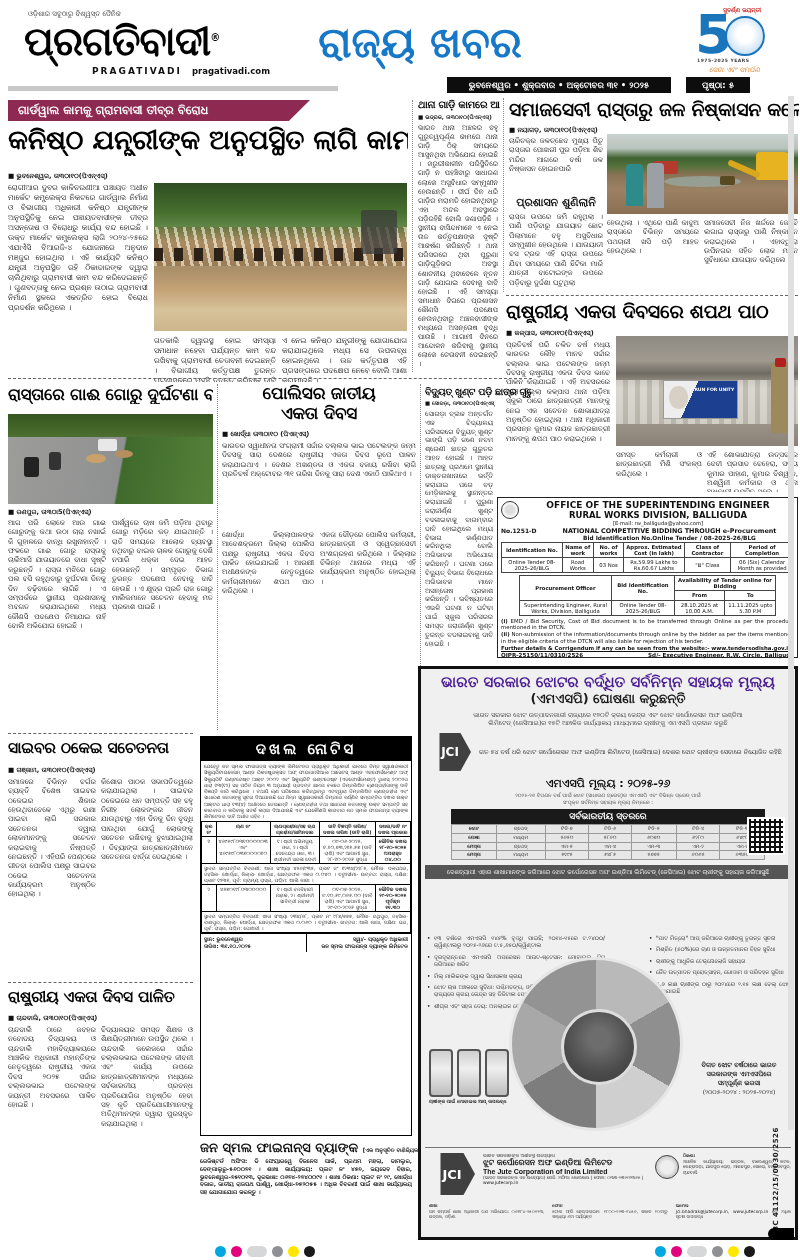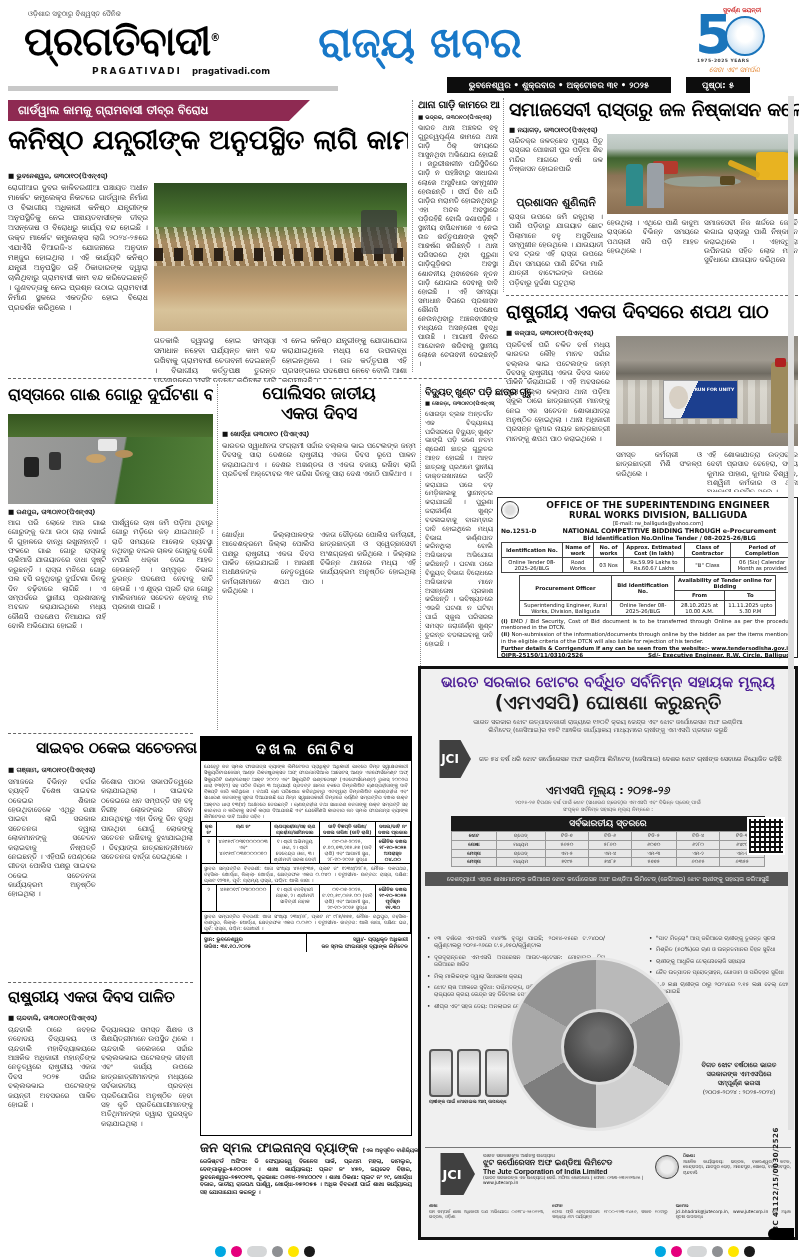--- a/index.html
+++ b/index.html
@@ -186,21 +186,21 @@
   <div class="abs hl nw ovh" style="left:8px;top:385px;width:205px;font-size:16.5px;">ରାସ୍ତାରେ ଗାଈ ଗୋରୁ ଦୁର୍ଘଟଣା ବଢୁଛି</div>
   <div class="photo" style="left:8px;top:414px;width:205px;height:90px;background:linear-gradient(100deg,#9d9d9b 0%,#8f9190 55%,#3f6a2c 56%,#55823a 100%);">
     <div class="abs" style="left:0;top:0;width:100%;height:26%;background:linear-gradient(180deg,#35551f,#4c7030);"></div>
     <div class="abs" style="left:38%;top:44%;width:10%;height:10%;background:#c8a26a;border-radius:50%;"></div>
     <div class="abs" style="left:52%;top:40%;width:9%;height:9%;background:#b5905c;border-radius:50%;"></div>
     <div class="abs" style="left:63%;top:35%;width:8%;height:8%;background:#caa súb06a;border-radius:50%;opacity:.9;"></div>
     <div class="abs" style="left:8%;top:48%;width:7%;height:22%;background:#222;border-radius:3px;"></div>
     <div class="abs" style="left:20%;top:42%;width:6%;height:20%;background:#333;border-radius:3px;"></div>
     <div class="abs" style="left:44%;top:28%;width:9%;height:13%;background:#e8e8e8;border-radius:2px;"></div>
   </div>
-  <div class="abs dl" style="left:8px;top:508px;">■ ରଣପୁର, ତା୩୦ା୧୦(ପିଏନ୍ଏସ୍)</div>
+  <div class="abs dl" style="left:8px;top:508px;">■ ରଣପୁର, ତା୩୦ା5(ପିଏନ୍ଏସ୍)</div>
   <div class="abs j body-s ovh" style="left:8px;top:518px;width:98px;height:212px;">ଆଗ ପରି ଲୋକେ ଆଉ ଗାଈ ଗୋରୁଙ୍କୁ କଥା ଉଠା ଚାରା ନଖାଇଁ କି ଗୁହାଳରେ ବାନ୍ଧି ରଖୁନାହାନ୍ତି । ଫଳରେ ଗାଈ ଗୋରୁ ରାସ୍ତାକୁ ଚାଲିଆସି ଯାତାୟାତରେ ବାଧା ସୃଷ୍ଟି କରୁଛନ୍ତି । ରାସ୍ତା ମଝିରେ ଗୋରୁ ପଲ ବସି ରହୁଥିବାରୁ ଦୁର୍ଘଟଣା ଦିନକୁ ଦିନ ବଢ଼ିବାରେ ଲାଗିଛି । ଏ ସମ୍ପର୍କରେ ସ୍ଥାନୀୟ ପ୍ରଶାସନକୁ ଅବଗତ କରାଯାଇଥିଲେ ମଧ୍ୟ କୌଣସି ପଦକ୍ଷେପ ନିଆଯାଇ ନାହିଁ ବୋଲି ଅଭିଯୋଗ ହୋଇଛି ।</div>
   <div class="abs j body-s ovh" style="left:112px;top:518px;width:101px;height:212px;">ପାର୍ଶ୍ୱରେ ଚାଷ ଜମି ପଡ଼ିଆ ଥିବାରୁ ଗୋରୁ ମଡ଼ିରେ କଡ଼ ଯାଇଥାନ୍ତି । ରାତି ସମୟରେ ଆଲୋକ ବ୍ୟବସ୍ଥା ନଥିବାରୁ ବାଇକ ଚାଳକ ଗୋରୁକୁ ଦେଖି ନପାରି ଧକ୍କା ଦେଇ ଆହତ ହେଉଛନ୍ତି । ସମ୍ପୃକ୍ତ ବିଭାଗ ତୁରନ୍ତ ପଦକ୍ଷେପ ନେବାକୁ ଦାବି ହେଉଛି । ଏ କ୍ଷୁଦ୍ର ପ୍ରତି ରାଜ ଗୋରୁ ମାଲିକମାନେ ସଚେତନ ହେବାକୁ ମତ ପ୍ରକାଶ ପାଇଛି ।</div>
 
   <div class="abs dot-v" style="left:217px;top:384px;height:346px;"></div>
 
   <div class="abs c hl ovh" style="left:222px;top:384px;width:194px;font-size:17px;line-height:1.15;">
     <div>ପୋଲିସର ଜାତୀୟ</div>
     <div>ଏକତା ଦିବସ</div>
   </div>
   <div class="abs dl" style="left:222px;top:430px;">■ ଖୋର୍ଦ୍ଧା ତା୩୦ା୧୦ (ପିଏନ୍ଏସ୍)</div>
@@ -208,21 +208,21 @@
   <div class="abs j body-s ovh" style="left:222px;top:530px;width:92px;height:200px;">ଖୋର୍ଦ୍ଧା ଜିଲ୍ଲାପାଳଙ୍କ ଆଦେଶକ୍ରମେ ଜିଲ୍ଲା ପୋଲିସ ପକ୍ଷରୁ ରାଷ୍ଟ୍ରୀୟ ଏକତା ଦିବସ ପାଳିତ ହୋଇଯାଇଛି । ଆରକ୍ଷୀ ଅଧୀକ୍ଷକଙ୍କ ନେତୃତ୍ୱରେ କର୍ମଚାରୀମାନେ ଶପଥ ପାଠ କରିଥିଲେ ।</div>
   <div class="abs j body-s ovh" style="left:320px;top:530px;width:96px;height:200px;">ଏକତା ଦୌଡ଼ରେ ପୋଲିସ କର୍ମଚାରୀ, ଛାତ୍ରଛାତ୍ରୀ ଓ ସ୍ୱେଚ୍ଛାସେବୀ ଅଂଶଗ୍ରହଣ କରିଥିଲେ । ଜିଲ୍ଲାର ବିଭିନ୍ନ ଥାନାରେ ମଧ୍ୟ ଏହି କାର୍ଯ୍ୟକ୍ରମ ଅନୁଷ୍ଠିତ ହୋଇଥିଲା ।</div>
 
   <div class="abs dot-v" style="left:420px;top:384px;height:346px;"></div>
 
   <div class="abs hl nw ovh" style="left:425px;top:386px;width:106px;font-size:9.6px;">ବିଦ୍ୟୁତ୍ ଖୁଣ୍ଟ ପଡ଼ି ଛାତ୍ର ଗୁରୁତର</div>
   <div class="abs dl nw ovh" style="left:425px;top:400px;width:70px;font-size:5.4px;">■ ସୋରଡ଼ା, ତା୩୦ା୧୦(ପିଏନ୍ଏସ୍)</div>
   <div class="abs j ovh" style="left:425px;top:410px;width:68px;height:320px;font-size:6.8px;line-height:1.3;">ସୋରଡ଼ା ବ୍ଲକ ଅନ୍ତର୍ଗତ ଏକ ବିଦ୍ୟାଳୟ ପରିସରରେ ବିଦ୍ୟୁତ୍ ଖୁଣ୍ଟ ଭାଙ୍ଗି ପଡ଼ି ଜଣେ ନବମ ଶ୍ରେଣୀ ଛାତ୍ର ଗୁରୁତର ଆହତ ହୋଇଛି । ଆହତ ଛାତ୍ରକୁ ପ୍ରଥମେ ସ୍ଥାନୀୟ ଡାକ୍ତରଖାନାରେ ଭର୍ତ୍ତି କରାଯାଇ ପରେ ବଡ଼ ମେଡ଼ିକାଲକୁ ସ୍ଥାନାନ୍ତର କରାଯାଇଛି । ପୁରୁଣା ଜରାଜୀର୍ଣ୍ଣ ଖୁଣ୍ଟ ବଦଳାଇବାକୁ ବାରମ୍ବାର ଦାବି ହୋଇଥିଲେ ମଧ୍ୟ ବିଭାଗ କର୍ଣ୍ଣପାତ କରିନଥିଲା ବୋଲି ଅଭିଭାବକ ଅଭିଯୋଗ କରିଛନ୍ତି । ଘଟଣା ପରେ ବିଦ୍ୟୁତ୍ ବିଭାଗ ବିରୋଧରେ ଅଭିଭାବକ ମାନେ ଅସନ୍ତୋଷ ପ୍ରକାଶ କରିଛନ୍ତି । ଭବିଷ୍ୟତରେ ଏଭଳି ଘଟଣା ନ ଘଟିବା ପାଇଁ ସ୍କୁଲ ପରିସରର ସମସ୍ତ ଜରାଜୀର୍ଣ୍ଣ ଖୁଣ୍ଟ ତୁରନ୍ତ ବଦଳାଇବାକୁ ଦାବି ହୋଇଛି ।</div>
 
   <div class="abs dash-h" style="left:8px;top:733px;width:185px;"></div>
-  <div class="abs hl nw ovh" style="left:8px;top:739px;width:186px;font-size:15.5px;margin-left:28px;">ସାଇବର ଠକେଇ ସଚେତନତା</div>
+  <div class="abs hl nw ovh" style="left:8px;top:739px;width:186px;font-size:15.5px;">ସାଇବର ଠକେଇ ସଚେତନତା</div>
   <div class="abs dl" style="left:8px;top:766px;">■ ଗଞ୍ଜାମ, ତା୩୦ା୧୦(ପିଏନ୍ଏସ୍)</div>
   <div class="abs j body-s ovh" style="left:101px;top:777px;width:92px;height:200px;">କିଶୋର ପାଠକ ସଭାପତିତ୍ୱରେ କରାଯାଇଥିଲା । ସାଇବର ଠକେଇରେ ଧନ ସମ୍ପତ୍ତି ସହ ବହୁ ନିରୀହ ଲୋକଙ୍କର ଜୀବନ ଯାଉଥିବାରୁ ଏହା ଦିନକୁ ଦିନ ବୃଦ୍ଧି ପାଉଥିବା ଯୋଗୁଁ ଲୋକଙ୍କୁ ସଚେତନ ରଖିବାକୁ ବୁଝାଯାଇଥିଲା । ଦିବ୍ୟାଙ୍ଗ ଛାତ୍ରଛାତ୍ରୀମାନେ ସଚେତନତା ବାର୍ତ୍ତା ଦେଇଥିଲେ ।</div>
   <div class="abs j body-s ovh" style="left:8px;top:777px;width:88px;height:200px;">ସମାଜରେ ବିଭିନ୍ନ ବର୍ଗର ବ୍ୟକ୍ତି ବିଶେଷ ସାଇବର ଠକେଇର ଶିକାର ହେଉଥିବାବେଳେ ଏଥିରୁ ରକ୍ଷା ପାଇବା ଲାଗି ସରକାର ସଚେତନତା ଦ୍ୱାରା ଲୋକମାନଙ୍କୁ ସଚେତନ କରାଇବାକୁ ନିଷ୍ପତ୍ତି ନେଇଛନ୍ତି । ଏହିପରି ପେଣ୍ଠରେ ଗୀତବା ପୋଲିସ ପକ୍ଷରୁ ସାଇବର ଠକେଇ ସଚେତନତା କାର୍ଯ୍ୟକ୍ରମ ଅନୁଷ୍ଠିତ ହୋଇଥିଲା ।</div>
 
   <div class="abs dash-h" style="left:8px;top:982px;width:185px;"></div>
   <div class="abs hl nw ovh" style="left:8px;top:988px;width:186px;font-size:15.5px;">ରାଷ୍ଟ୍ରୀୟ ଏକତା ଦିବସ ପାଳିତ</div>
   <div class="abs dl" style="left:8px;top:1014px;">■ ଚାନ୍ଦବାଲି, ତା୩୦ା୧୦(ପିଏନ୍ଏସ୍)</div>
   <div class="abs j body-s ovh" style="left:8px;top:1025px;width:88px;height:218px;">ଚାନ୍ଦବାଲି ଠାରେ ଜବହର ନବୋଦୟ ବିଦ୍ୟାଳୟ ଓ ଚାନ୍ଦବାଲି ମହାବିଦ୍ୟାଳୟରେ ଆଞ୍ଚଳିକ ଅଧିକାରୀ ମହାନ୍ତିଙ୍କ ନେତୃତ୍ୱରେ ରାଷ୍ଟ୍ରୀୟ ଏକତା ଦିବସ ୨୦୨୫ ସର୍ଦ୍ଦାର ବଲ୍ଲଭଭାଇ ପଟେଲଙ୍କ ଜୟନ୍ତୀ ଅବସରରେ ପାଳିତ ହୋଇଛି ।</div>
   <div class="abs j body-s ovh" style="left:101px;top:1025px;width:92px;height:218px;">ବିଦ୍ୟାଳୟର ସମସ୍ତ ଶିକ୍ଷକ ଓ ଶିକ୍ଷୟିତ୍ରୀମାନେ ଉପସ୍ଥିତ ଥିଲେ । ଚାନ୍ଦବାଲି କଲେଜରେ ସର୍ଦ୍ଦାର ବଲ୍ଲଭଭାଇ ପଟେଲଙ୍କ ଜୀବନୀ ଏବଂ କାର୍ଯ୍ୟ ଉପରେ ଛାତ୍ରଛାତ୍ରୀମାନଙ୍କ ମଧ୍ୟରେ ସର୍ବଭାରତୀୟ ପ୍ରବନ୍ଧ ପ୍ରତିଯୋଗିତା ଅନୁଷ୍ଠିତ ହେବା ସହ କୃତି ପ୍ରତିଯୋଗୀମାନଙ୍କୁ ଅତିଥିମାନଙ୍କ ଦ୍ୱାରା ପୁରସ୍କୃତ କରାଯାଇଥିଲା ।</div>
 
@@ -273,21 +273,21 @@
       </div>
     </div>
   </div>
   <div class="abs nw" style="left:200px;top:1140px;width:212px;font-size:13px;font-weight:900;">
     <span>ଜନ ସ୍ମଲ ଫାଇନାନ୍ସ ବ୍ୟାଙ୍କ</span> <span style="font-size:5.5px;font-weight:bold;">[ଏକ ଅନୁସୂଚିତ ବାଣିଜ୍ୟିକ ବ୍ୟାଙ୍କ]</span>
   </div>
   <div class="abs j b ovh" style="left:200px;top:1158px;width:212px;height:82px;font-size:5.8px;line-height:1.35;">ରେଜିଷ୍ଟର୍ଡ ଅଫିସ: ଦି ଫେୟାରୱେ ବିଜନେସ ପାର୍କ, ପ୍ରଥମ ମହଲା, ଦାମଲୁର, ବେଙ୍ଗାଲୁରୁ-୫୬୦୦୭୧ । ଶାଖା କାର୍ଯ୍ୟାଳୟ: ପ୍ଲଟ ନଂ ୪୫୭, ଜୟଦେବ ବିହାର, ଭୁବନେଶ୍ୱର-୭୫୧୦୧୩, ଦୂରଭାଷ: ୦୬୭୪-୨୭୪୦୦୯୧ । ଶାଖା ଠିକଣା: ପ୍ଲଟ ନଂ ୨୯, ଖୋର୍ଦ୍ଧା ବଜାର, ଜାତୀୟ ରାଜପଥ ପାର୍ଶ୍ୱ, ଖୋର୍ଦ୍ଧା-୭୫୨୦୫୫ । ଅଧିକ ବିବରଣୀ ପାଇଁ ଶାଖା କାର୍ଯ୍ୟାଳୟ ସହ ଯୋଗାଯୋଗ କରନ୍ତୁ ।</div>
 
   <div class="abs" style="left:418px;top:666px;width:380px;height:574px;border:3px solid #111;box-sizing:border-box;background:#f0f0f0;">
     <div class="c blk ovh nw" style="font-size:15px;margin-top:4px;color:#4c1d95;">ଭାରତ ସରକାର ଝୋଟର ବର୍ଦ୍ଧିତ ସର୍ବନିମ୍ନ ସହାୟକ ମୂଲ୍ୟ</div>
-    <div class="c blk" style="font-size:19px;color:#1a1a1a;">(ଏମଏସପି) ଘୋଷଣା କରୁଛନ୍ତି</div>
+    <div class="c blk" style="font-size:13px;color:#1a1a1a;">(ଏମଏସପି) ଘୋଷଣା କରୁଛନ୍ତି</div>
     <div class="c" style="font-size:6.4px;margin-top:4px;color:#333;">ଭାରତ ସରକାର ଝୋଟ ଉତ୍ପାଦନକାରୀ ରାଜ୍ୟରେ ୧୭୦ଟି କ୍ରୟ କେନ୍ଦ୍ର ଏବଂ ଝୋଟ କର୍ପୋରେସନ ଅଫ ଇଣ୍ଡିଆ</div>
     <div class="c" style="font-size:6.4px;color:#333;">ଲିମିଟେଡ୍ (ଜେସିଆଇ)ର ୧୫ଟି ଆଞ୍ଚଳିକ କାର୍ଯ୍ୟାଳୟ ମାଧ୍ୟମରେ ଚାଷୀଙ୍କୁ ଏମଏସପି ପ୍ରଦାନ କରୁଛି</div>
 
     <div style="display:flex;align-items:center;margin:6px 8px 0;">
       <div class="hex" style="width:42px;height:38px;font-size:12px;flex:0 0 auto;">JCI</div>
       <div class="j" style="font-size:6.4px;margin-left:8px;color:#222;">ଗତ ୫୪ ବର୍ଷ ଧରି ଝୋଟ କର୍ପୋରେସନ ଅଫ ଇଣ୍ଡିଆ ଲିମିଟେଡ୍ (ଜେସିଆଇ) ଦେଶର ଝୋଟ ଚାଷୀଙ୍କ ସେବାରେ ନିୟୋଜିତ ରହିଛି</div>
     </div>
 
     <div class="c blk" style="font-size:11px;margin-top:6px;">ଏମଏସପି ମୂଲ୍ୟ : ୨୦୨୫-୨୬</div>
     <div class="c" style="font-size:5.2px;margin-top:2px;color:#444;">୨୦୨୫-୨୬ ବିପଣନ ବର୍ଷ ପାଇଁ ଝୋଟ (ସାଧାରଣ ଗ୍ରେଡ୍)ର ଏମଏସପି ଏବଂ ବିଭିନ୍ନ ଗ୍ରେଡ୍ ପାଇଁ</div>

